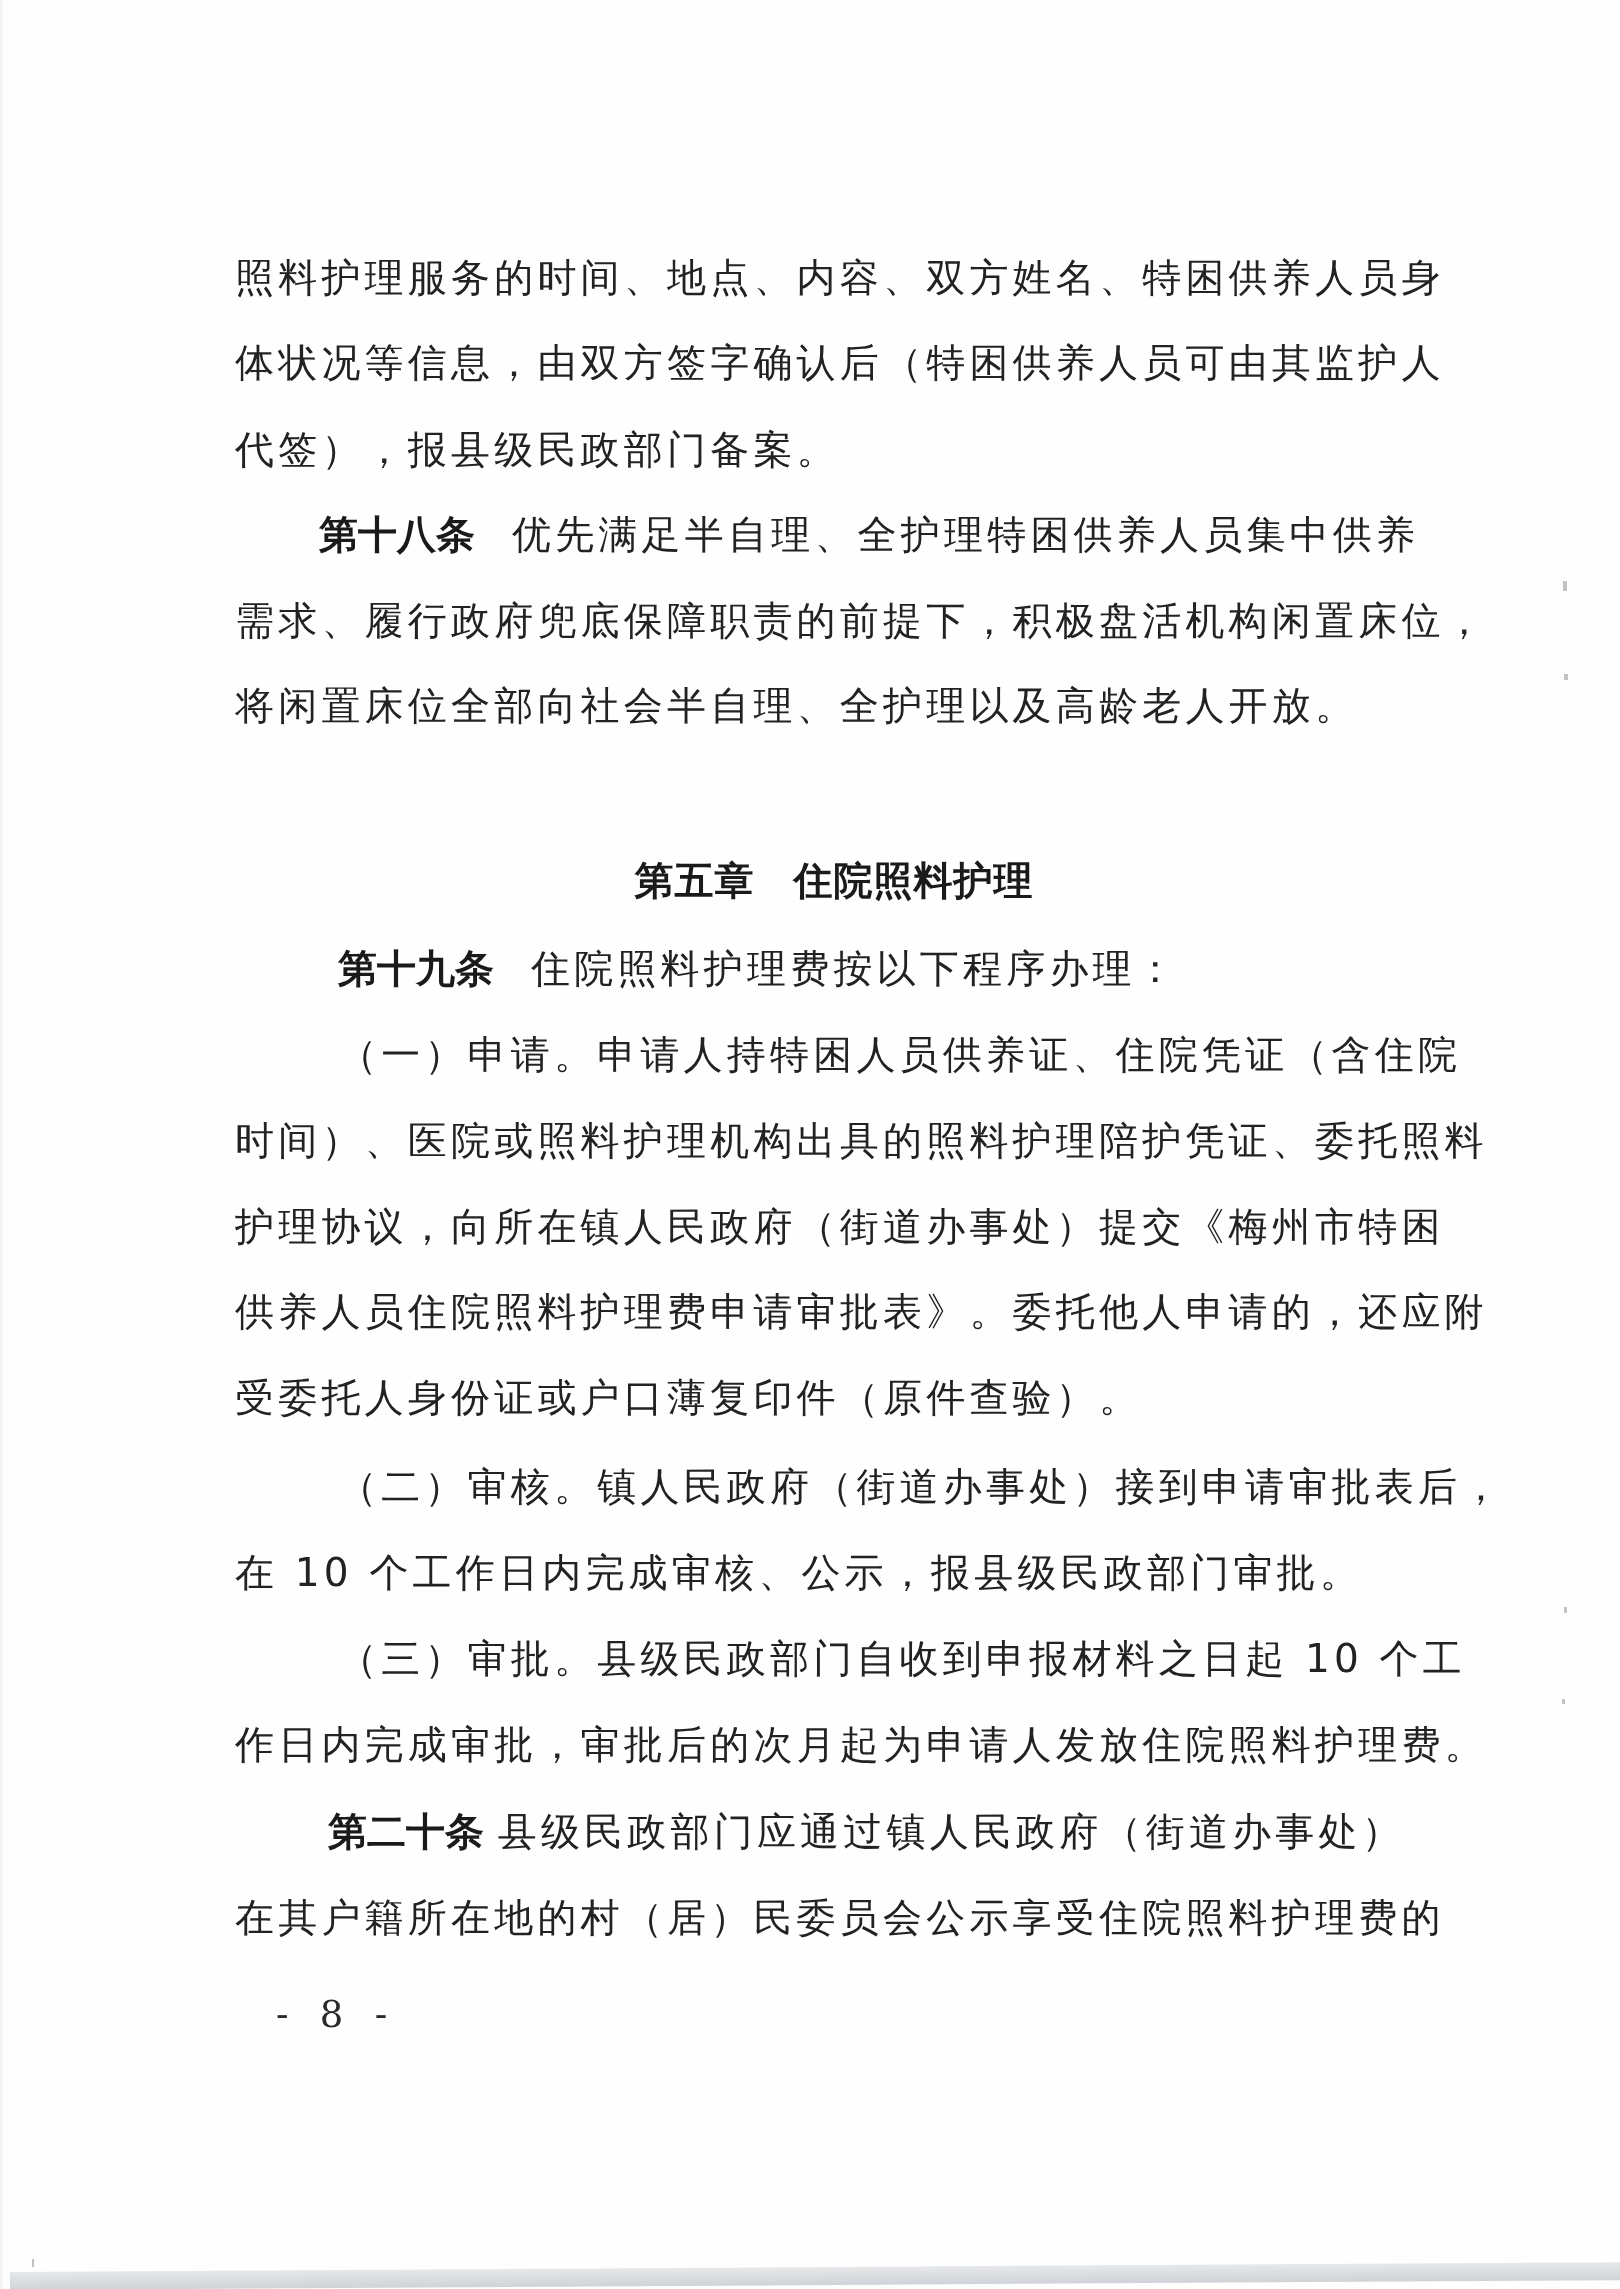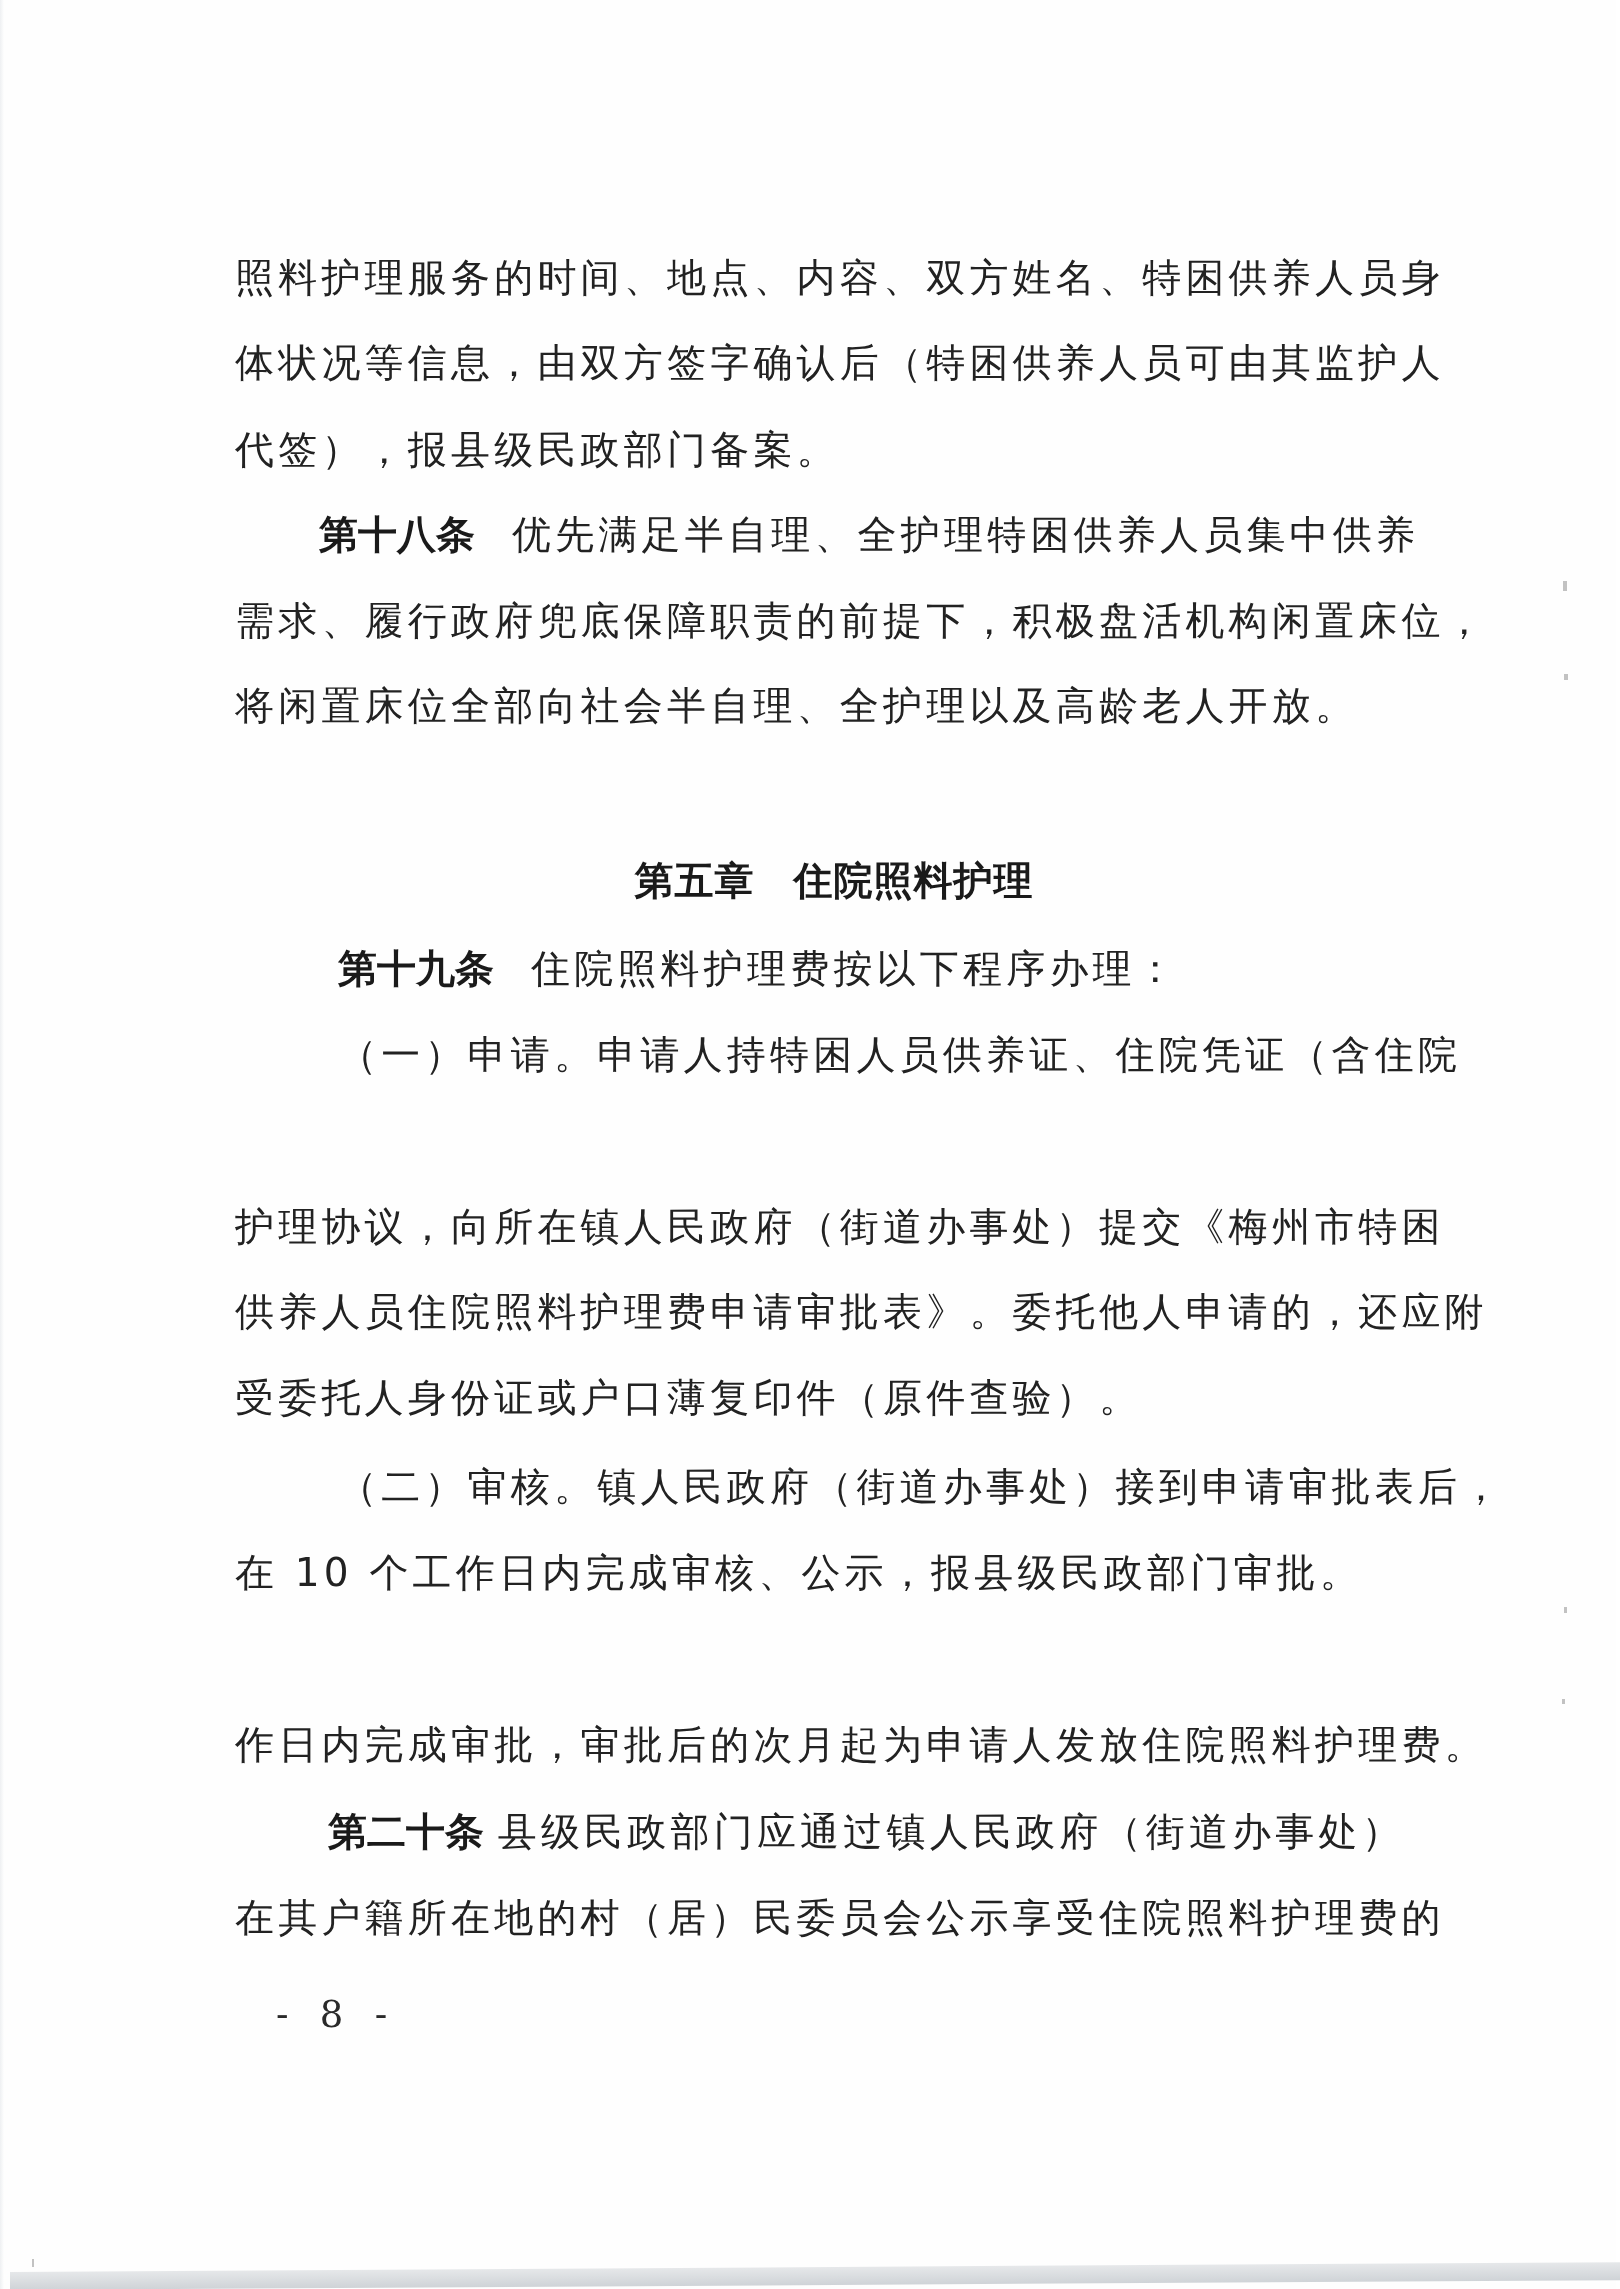--- a/index.html
+++ b/index.html
@@ -117,34 +117,40 @@
   <div class="chapter" style="top:851px">
     <span>第五章</span><span class="gap"></span><span>住院照料护理</span>
   </div>
 
   <div class="line indent" style="top:939px; left:338px">
     <span class="bold">第十九条</span><span class="article-gap"></span><span>住院照料护理费按以下程序办理：</span>
   </div>
   <div class="line indent" style="top:1025px; left:338px">
     <span>（一）申请。申请人持特困人员供养证、住院凭证（含住院</span>
   </div>
+  <div class="line" style="top:1111px">
+    <span>时间）、医院或照料护理机构出具的照料护理陪护凭证、委托照料</span>
+  </div>
   <div class="line" style="top:1197px">
     <span>护理协议，向所在镇人民政府（街道办事处）提交《梅州市特困</span>
   </div>
   <div class="line" style="top:1282px">
     <span>供养人员住院照料护理费申请审批表》。委托他人申请的，还应附</span>
   </div>
   <div class="line" style="top:1368px">
     <span>受委托人身份证或户口薄复印件（原件查验）。</span>
   </div>
   <div class="line indent" style="top:1457px; left:338px">
     <span>（二）审核。镇人民政府（街道办事处）接到申请审批表后，</span>
   </div>
   <div class="line" style="top:1543px">
     <span>在 10 个工作日内完成审核、公示，报县级民政部门审批。</span>
+  </div>
+  <div class="line indent" style="top:1629px; left:338px">
+    <span>（三）审批。县级民政部门自收到申报材料之日起 10 个工</span>
   </div>
   <div class="line" style="top:1715px">
     <span>作日内完成审批，审批后的次月起为申请人发放住院照料护理费。</span>
   </div>
 
   <div class="line indent" style="top:1802px; left:328px">
     <span class="bold">第二十条</span><span style="display:inline-block;width:13.7px"></span><span>县级民政部门应通过镇人民政府（街道办事处）</span>
   </div>
   <div class="line" style="top:1888px">
     <span>在其户籍所在地的村（居）民委员会公示享受住院照料护理费的</span>

